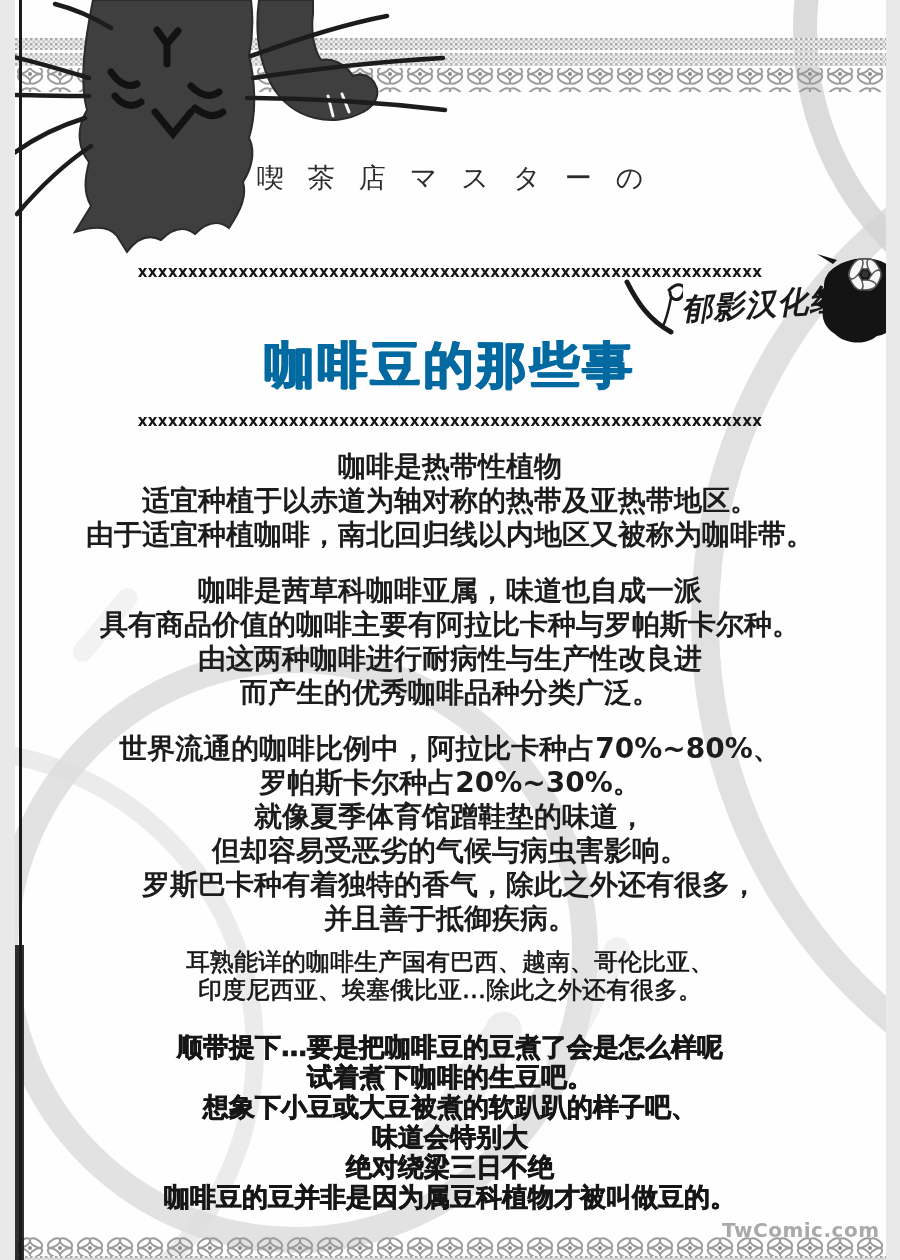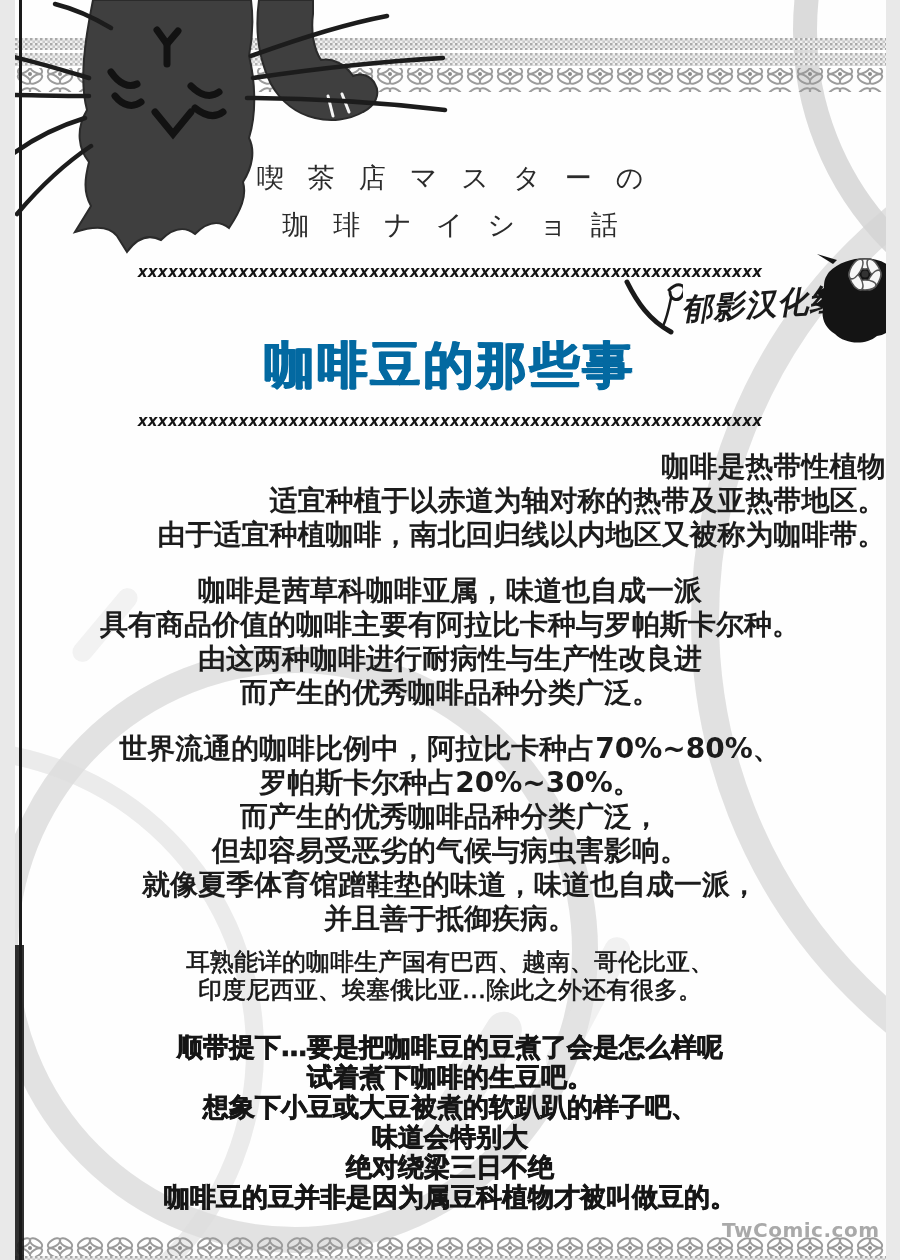--- a/index.html
+++ b/index.html
@@ -13,21 +13,21 @@
   .nowrap{white-space:nowrap;}
 
   
   .jp-line{
     font-size:27px; letter-spacing:24px; color:#2b2b2b; font-weight:400;
     text-indent:24px;
   }
 
   
   .x-divider{
-    font-size:15px; font-weight:bold; letter-spacing:0.4px; color:#141414;font-style:italic;
+    font-size:15px; font-weight:bold; letter-spacing:0.4px; color:#141414;
   }
 
   
   .main-title{
     font-size:50px; font-weight:900; letter-spacing:3px; color:#0369a1;
     text-shadow:1px 0 0 currentColor, -1px 0 0 currentColor, 0 1px 0 currentColor;
   }
 
   
   .para{z-index:2;}
@@ -129,21 +129,20 @@
       <path d="M70 118 C44 126 16 140 -5 156"></path>
       <path d="M76 146 C52 162 24 188 2 214"></path>
       <path d="M96 28 C76 16 56 8 40 4"></path>
       <path d="M236 56 C280 40 330 24 372 16"></path>
       <path d="M238 78 C292 70 356 62 428 58"></path>
       <path d="M232 98 C292 98 362 102 430 110"></path>
     </g>
   </svg>
 
   <div class="abs full-center jp-line nowrap" style="top:160px;z-index:2;">喫茶店マスターの</div>
-  <div class="abs full-center jp-line nowrap" style="top:207px;z-index:2;">珈琲ナイショ話</div>
 
   <div class="abs full-center x-divider nowrap" style="top:263px;z-index:2;">xxxxxxxxxxxxxxxxxxxxxxxxxxxxxxxxxxxxxxxxxxxxxxxxxxxxxxxxxxxxxx</div>
 
   <div class="abs" style="left:598px;top:252px;width:300px;height:100px;z-index:4;">
     <svg class="abs" style="left:10px;top:26px;" width="60" height="60" viewBox="0 0 60 60">
       <g stroke="#1a1a1a" fill="none" stroke-linecap="round">
         <path d="M4 4 C14 24 26 42 48 54" stroke-width="5"></path>
         <path d="M46 12 C56 2 66 8 59 18 C55 24 47 22 47 14" stroke-width="3"></path>
         <path d="M48 20 C46 30 44 40 40 48" stroke-width="2.5"></path>
       </g>
@@ -168,39 +167,39 @@
         </g>
         <circle cx="62" cy="22" r="3.5" fill="#333"></circle>
       </g>
     </svg>
   </div>
 
   <div class="abs full-center main-title nowrap" style="top:332px;z-index:2;">咖啡豆的那些事</div>
 
   <div class="abs full-center x-divider nowrap" style="top:412px;z-index:2;">xxxxxxxxxxxxxxxxxxxxxxxxxxxxxxxxxxxxxxxxxxxxxxxxxxxxxxxxxxxxxx</div>
 
-  <div class="abs full-center para p-normal" style="top:450px;text-align:right;">
+  <div class="abs full-center para p-normal" style="top:450px;">
     <div class="line">咖啡是热带性植物</div>
     <div class="line">适宜种植于以赤道为轴对称的热带及亚热带地区。</div>
     <div class="line">由于适宜种植咖啡，南北回归线以内地区又被称为咖啡带。</div>
   </div>
 
   <div class="abs full-center para p-normal" style="top:574px;">
     <div class="line">咖啡是茜草科咖啡亚属，味道也自成一派</div>
     <div class="line">具有商品价值的咖啡主要有阿拉比卡种与罗帕斯卡尔种。</div>
     <div class="line">由这两种咖啡进行耐病性与生产性改良进</div>
     <div class="line">而产生的优秀咖啡品种分类广泛。</div>
   </div>
 
   <div class="abs full-center para p-normal" style="top:732px;">
     <div class="line">世界流通的咖啡比例中，阿拉比卡种占70%~80%、</div>
     <div class="line">罗帕斯卡尔种占20%~30%。</div>
-    <div class="line">而产生的优秀咖啡品种分类广泛，</div>
+    <div class="line">就像夏季体育馆蹭鞋垫的味道，</div>
     <div class="line">但却容易受恶劣的气候与病虫害影响。</div>
-    <div class="line">就像夏季体育馆蹭鞋垫的味道，味道也自成一派，</div>
+    <div class="line">罗斯巴卡种有着独特的香气，除此之外还有很多，</div>
     <div class="line">并且善于抵御疾病。</div>
   </div>
 
   <div class="abs full-center para p-small" style="top:948px;">
     <div class="line">耳熟能详的咖啡生产国有巴西、越南、哥伦比亚、</div>
     <div class="line">印度尼西亚、埃塞俄比亚…除此之外还有很多。</div>
   </div>
 
   <div class="abs full-center para p-bold" style="top:1032px;text-align:center;">
     <div class="line">顺带提下…要是把咖啡豆的豆煮了会是怎么样呢</div>

